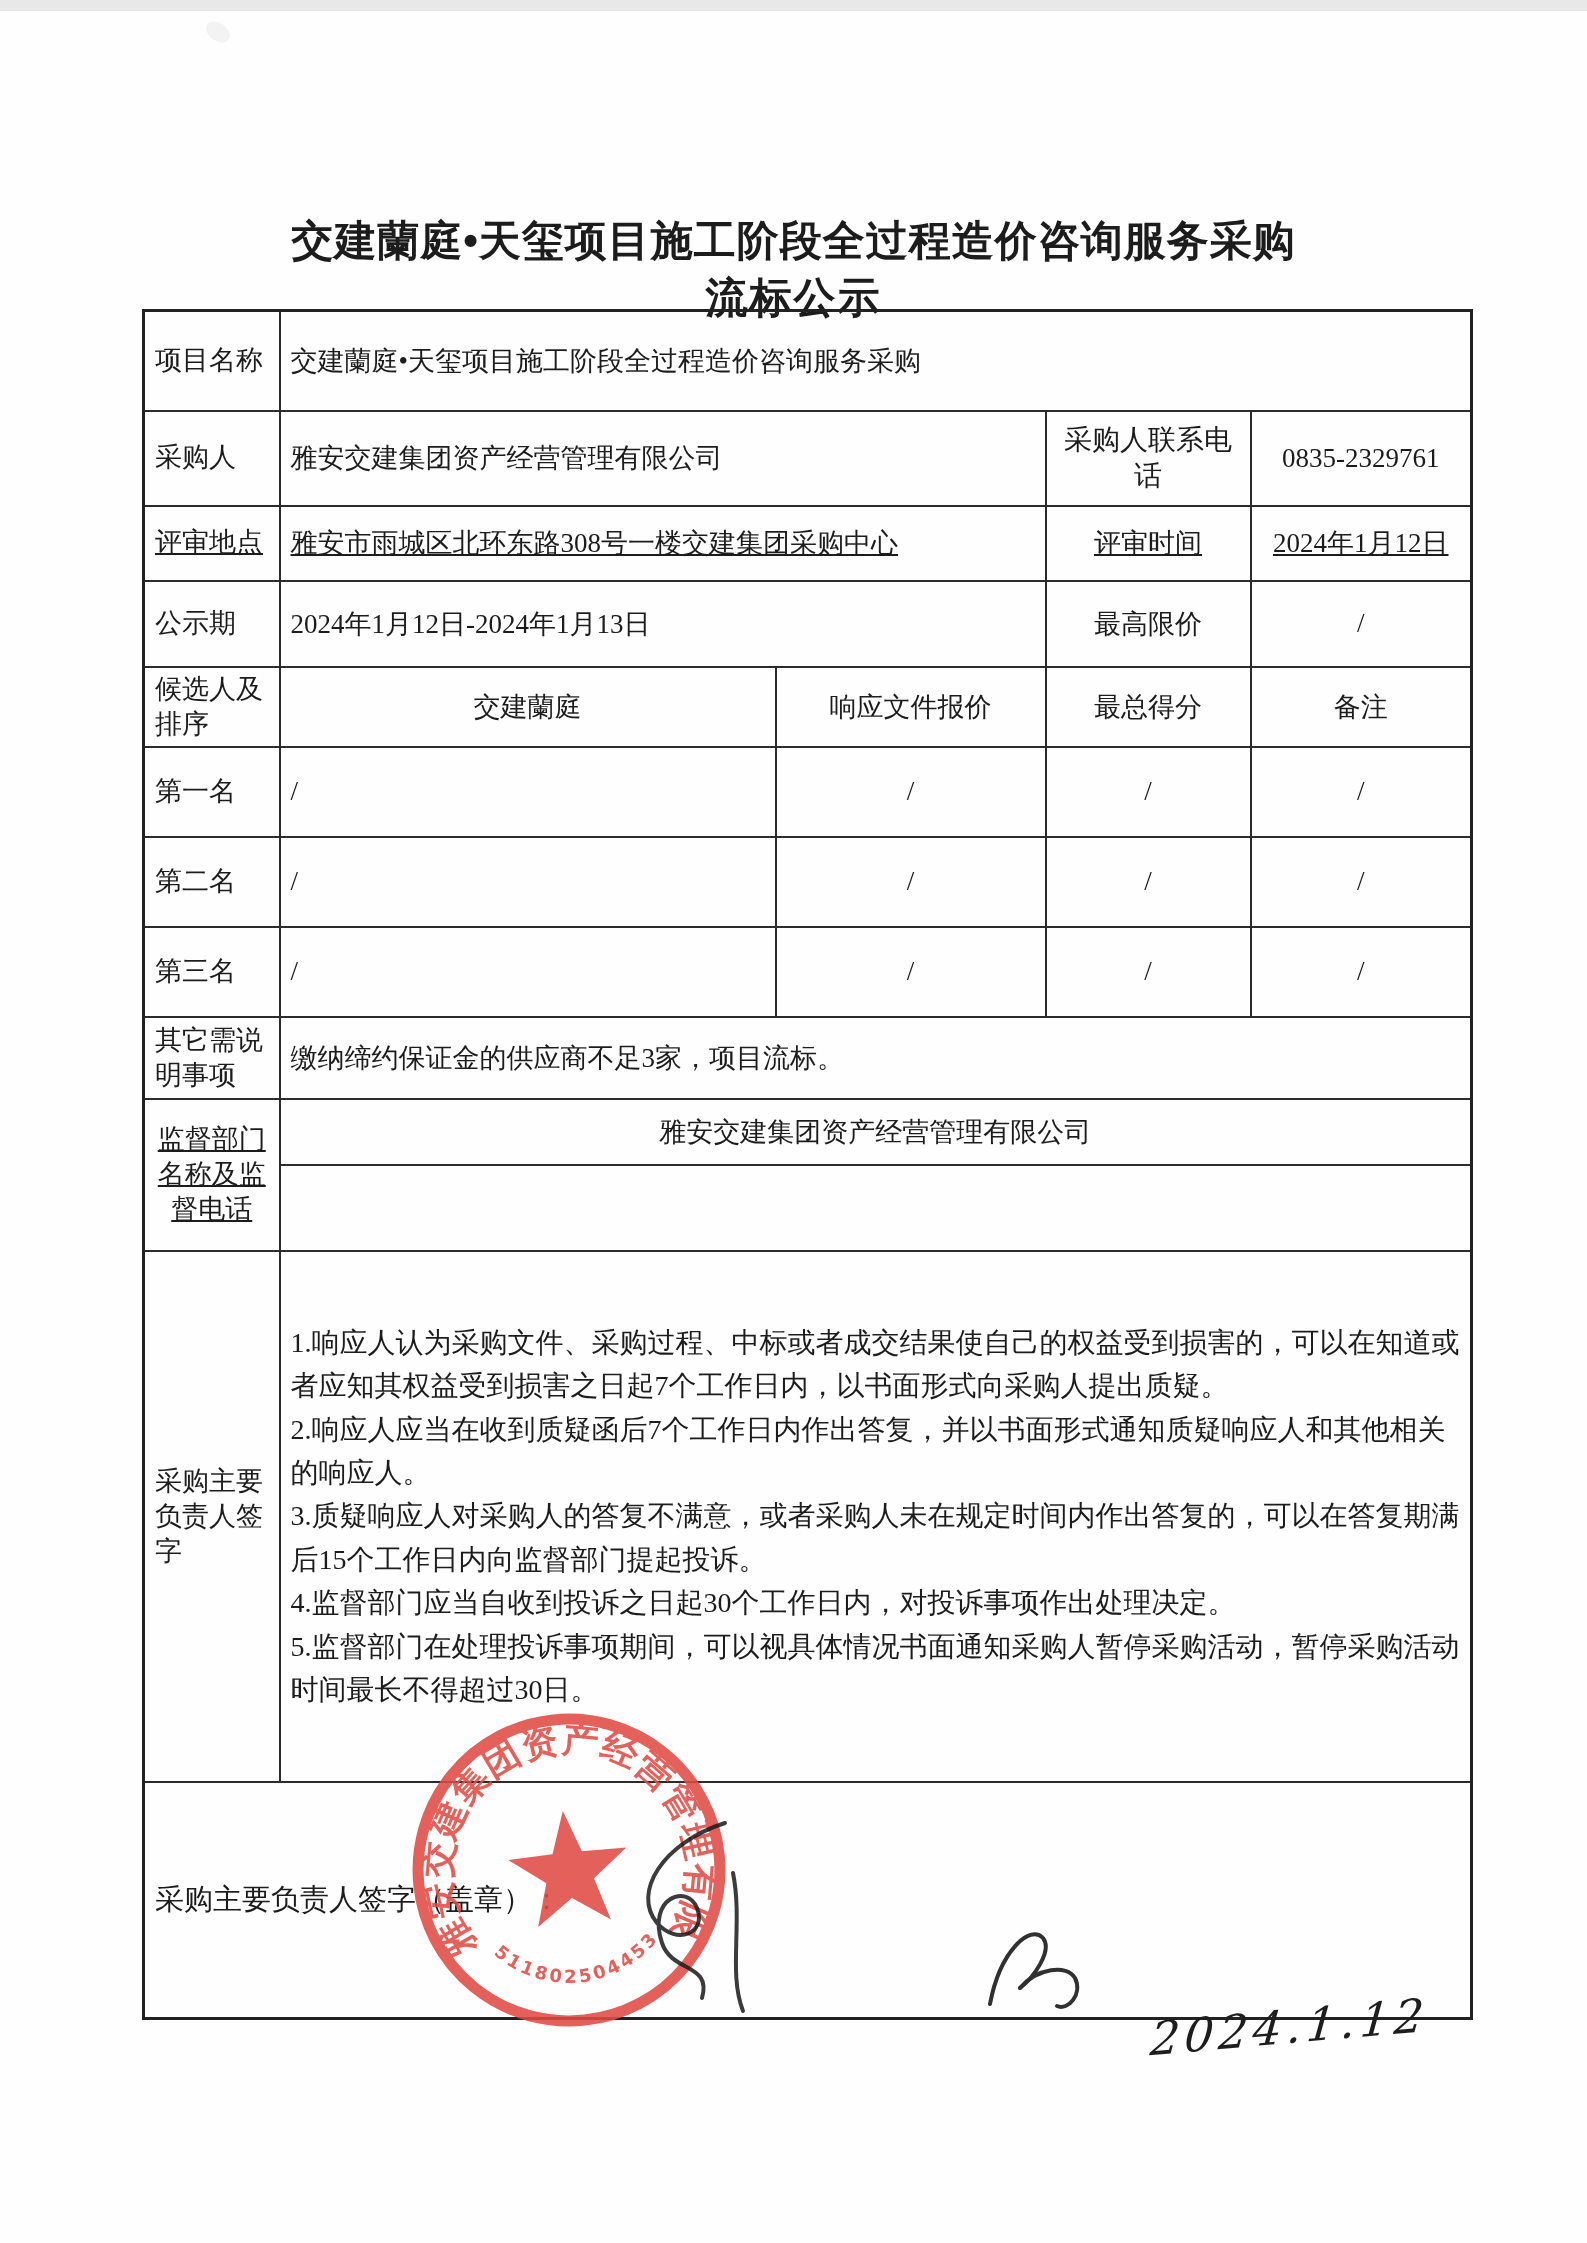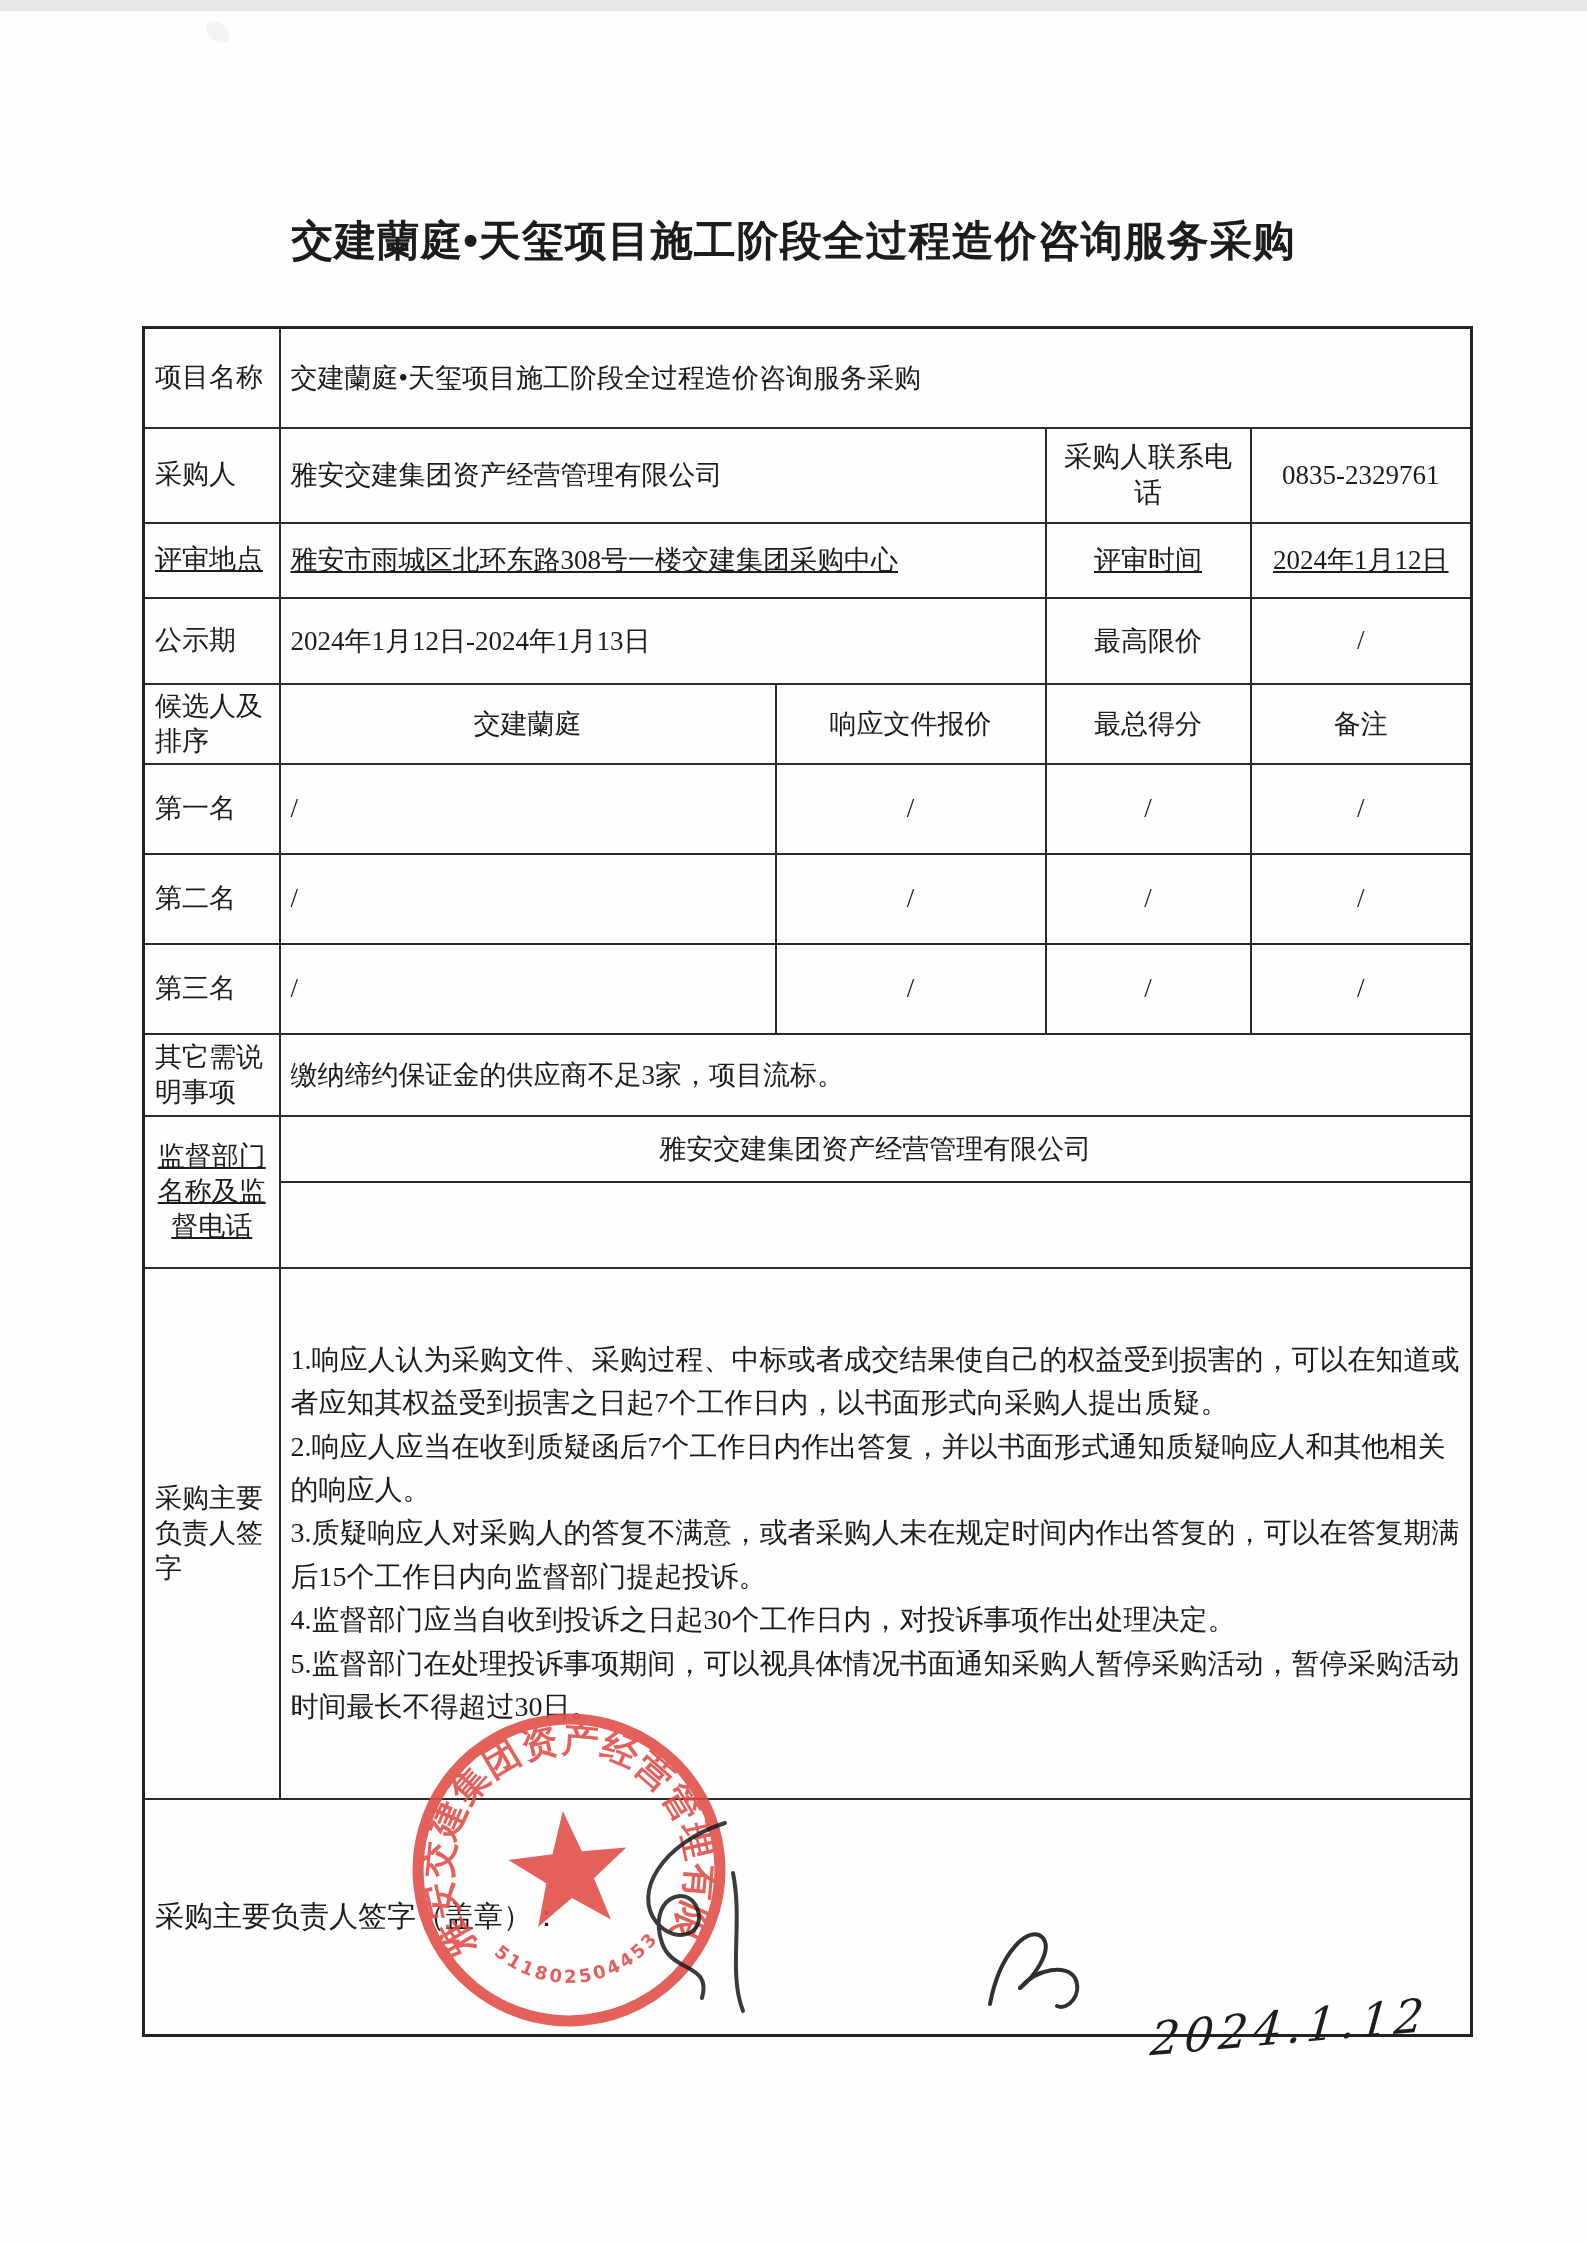--- a/index.html
+++ b/index.html
@@ -11,21 +11,21 @@
     color:#1c1c1c;
     overflow:hidden;
     margin:11px auto;
   }
   .title-wrap{position:absolute;top:204px;left:0;width:100%;text-align:center;
     font-family:"Liberation Sans","DejaVu Sans",sans-serif;}
   .title-line1{font-size:42px;font-weight:700;letter-spacing:1px;line-height:1.25;}
   .title-line2{font-size:42px;font-weight:700;letter-spacing:2px;line-height:1.25;margin-top:4px;}
 
   table.doc{
-    position:absolute;left:142px;top:315px;width:1328px;
+    position:absolute;left:142px;top:298px;width:1328px;
     border-collapse:collapse;table-layout:fixed;
     font-size:27px;
   }
   table.doc td{
     border:2px solid #2b2b2b;
     padding:4px 10px;
     vertical-align:middle;
     overflow:hidden;
   }
   table.doc{border:3px solid #222;}
@@ -66,20 +66,21 @@
 </style>
 </head>
 <body>
 
 <div class="page">
 
   <div class="smudge"></div>
 
   <div class="title-wrap">
     <div class="title-line1">交建蘭庭•天玺项目施工阶段全过程造价咨询服务采购</div>
+    <div class="title-line2">流标公示</div>
   </div>
 
   <table class="doc">
     <colgroup>
       <col style="width:136px">
         <col style="width:496px">
         <col style="width:270px">
       <col style="width:205px">
         <col style="width:221px">
     </colgroup>

